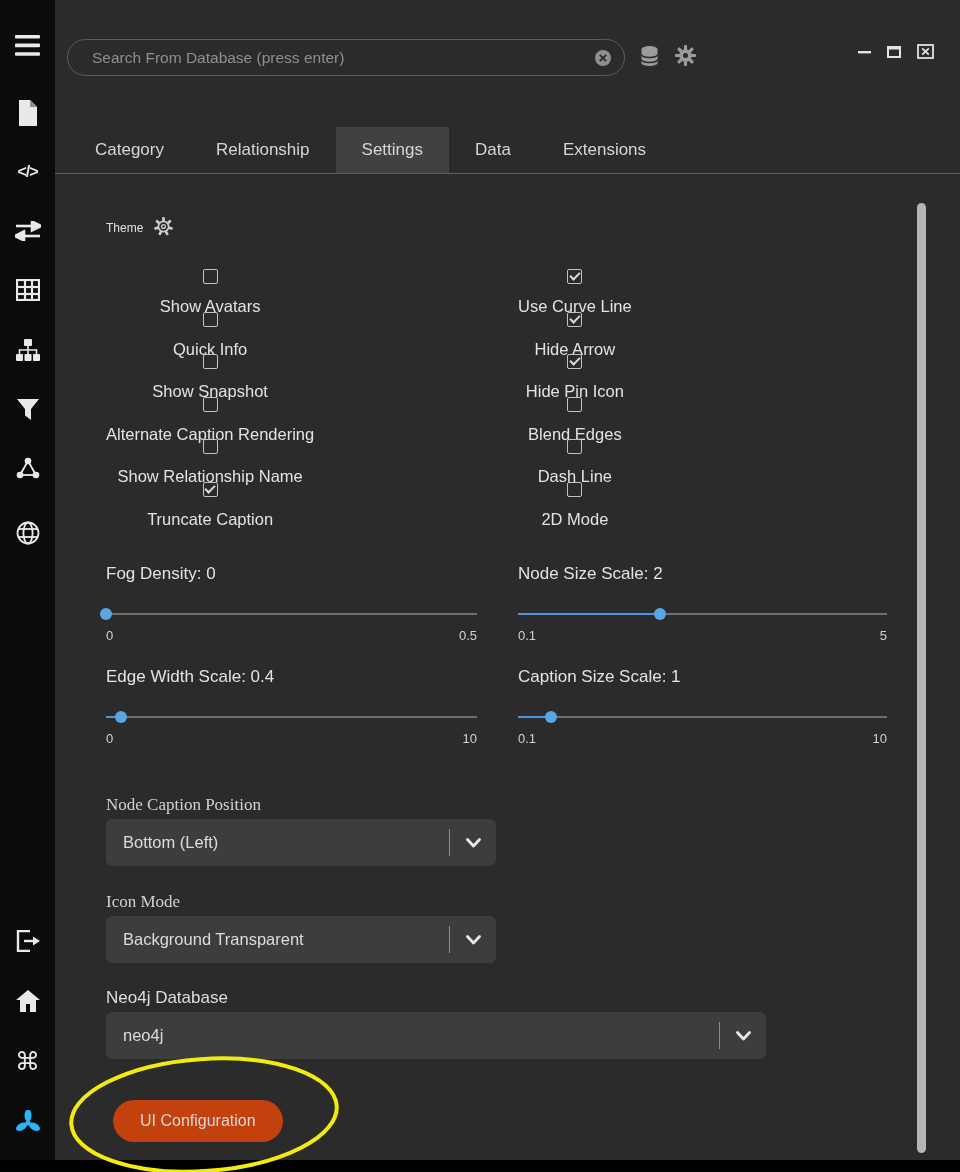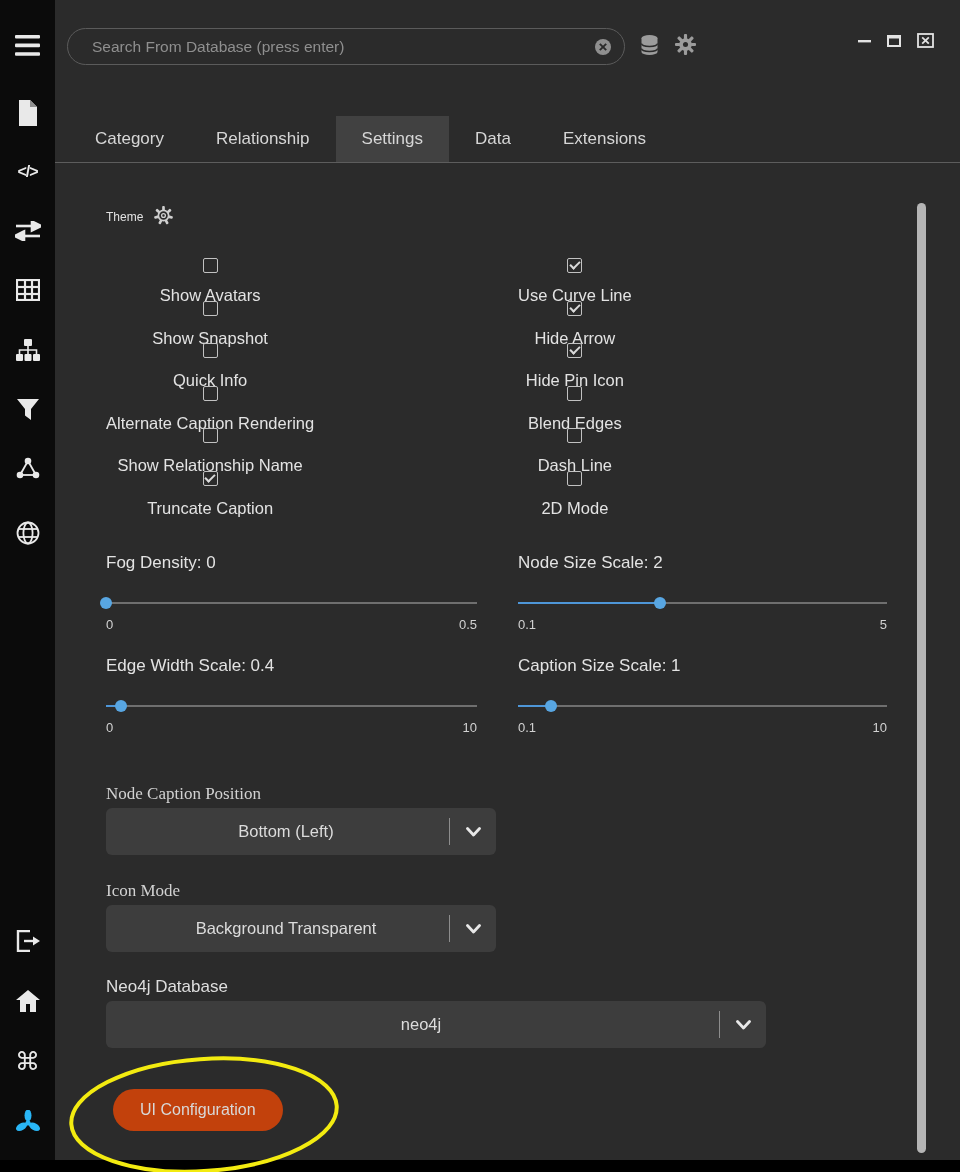--- a/index.html
+++ b/index.html
@@ -10,21 +10,21 @@
     font-family: "Liberation Sans", sans-serif;
     color: #e2e2e2;
     overflow: hidden;
   }
   
   .sidebar { position:absolute; left:0; top:0; width:55px; height:1172px; background:#0b0b0b; z-index:2; }
   .side-icon { position:absolute; left:0; width:55px; display:flex; justify-content:center; align-items:center; color:#e9e9e9; cursor:pointer; }
   .code-glyph { font-size:16px; font-weight:bold; letter-spacing:-1px; color:#e9e9e9; }
   .cmd-glyph { font-size:25px; color:#e9e9e9; line-height:1; }
   
-  .main { position:absolute; left:55px; top:1px; width:905px; height:904px; }
+  .main { position:absolute; left:55px; top:12px; width:905px; height:904px; }
   
   .search-bar { position:absolute; left:12px; top:27px; width:558px; height:37px; border:1px solid #5b5b5b; border-radius:19px; display:flex; align-items:center; padding:0 12px 0 24px; }
   .search-input { flex:1; background:transparent; border:none; outline:none; color:#cfcfcf; font-size:15.5px; font-family:"Liberation Sans",sans-serif; }
   .search-input::placeholder { color:#8f8f8f; }
   .topbar-icon { position:absolute; top:33px; cursor:pointer; }
   
   .win-controls { position:absolute; right:26px; top:32px; display:flex; gap:15px; align-items:center; }
   .win-btn { cursor:pointer; display:flex; align-items:center; }
   
   .tabs { position:absolute; left:14px; top:115px; display:flex; height:46px; }
@@ -48,21 +48,21 @@
   .slider-block { position:absolute; }
   .slider-label { font-size:17px; color:#e3e3e3; }
   .slider-track { position:relative; height:12px; margin-top:24px; cursor:pointer; }
   .track-bg { position:absolute; left:0; right:0; top:5px; height:2px; background:#6f6f6f; }
   .track-fill { position:absolute; left:0; top:5px; height:2px; background:#4e96d8; }
   .slider-handle { position:absolute; top:0; width:12px; height:12px; border-radius:50%; background:#58a6e2; transform:translateX(-50%); }
   .slider-minmax { display:flex; justify-content:space-between; margin-top:8px; font-size:13px; color:#d2d2d2; }
   
   .dd-label { position:absolute; left:51px; font-size:17px; color:#d2d2d2; font-family:"Liberation Serif", serif; }
   .dd-label.sans { font-family:"Liberation Sans", sans-serif; color:#dedede; }
-  .dd { position:absolute; left:51px; height:47px; background:#3d3d3d; border-radius:6px; display:flex; align-items:center; padding-left:17px; cursor:pointer;text-align:center; }
+  .dd { position:absolute; left:51px; height:47px; background:#3d3d3d; border-radius:6px; display:flex; align-items:center; padding-left:17px; cursor:pointer; }
   .dd-value { flex:1; font-size:16.5px; color:#dcdcdc; }
   .dd-divider { width:1px; height:27px; background:#8d8d8d; }
   .dd-chevron { width:46px; display:flex; align-items:center; justify-content:center; }
   
   .ui-btn { position:absolute; left:58px; top:1088px; height:42px; padding:0 27px; background:#c2410c; border:none; border-radius:21px; color:#d8d8d8; font-size:16px; font-family:"Liberation Sans",sans-serif; cursor:pointer; }
   
   .annotation-svg { position:absolute; left:0; top:0; width:960px; height:1172px; pointer-events:none; z-index:5; }
   .scrollbar-thumb { position:absolute; left:917px; top:203px; width:9px; height:950px; background:#b5b5b5; border-radius:5px; z-index:3; cursor:pointer; }
   .bottom-edge { position:absolute; left:0; bottom:0; width:960px; height:12px; background:#000; z-index:4; }
 </style>
@@ -269,25 +269,25 @@
     </span>
   </div>
 
   <div class="checks left-col">
     <div class="check-row">
       <span class="checkbox"></span>
       <span class="check-label">Show Avatars</span>
     </div>
     <div class="check-row">
       <span class="checkbox"></span>
+      <span class="check-label">Quick Info</span>
+    </div>
+    <div class="check-row">
+      <span class="checkbox"></span>
       <span class="check-label">Show Snapshot</span>
-    </div>
-    <div class="check-row">
-      <span class="checkbox"></span>
-      <span class="check-label">Quick Info</span>
     </div>
     <div class="check-row">
       <span class="checkbox"></span>
       <span class="check-label">Alternate Caption Rendering</span>
     </div>
     <div class="check-row">
       <span class="checkbox"></span>
       <span class="check-label">Show Relationship Name</span>
     </div>
     <div class="check-row">

